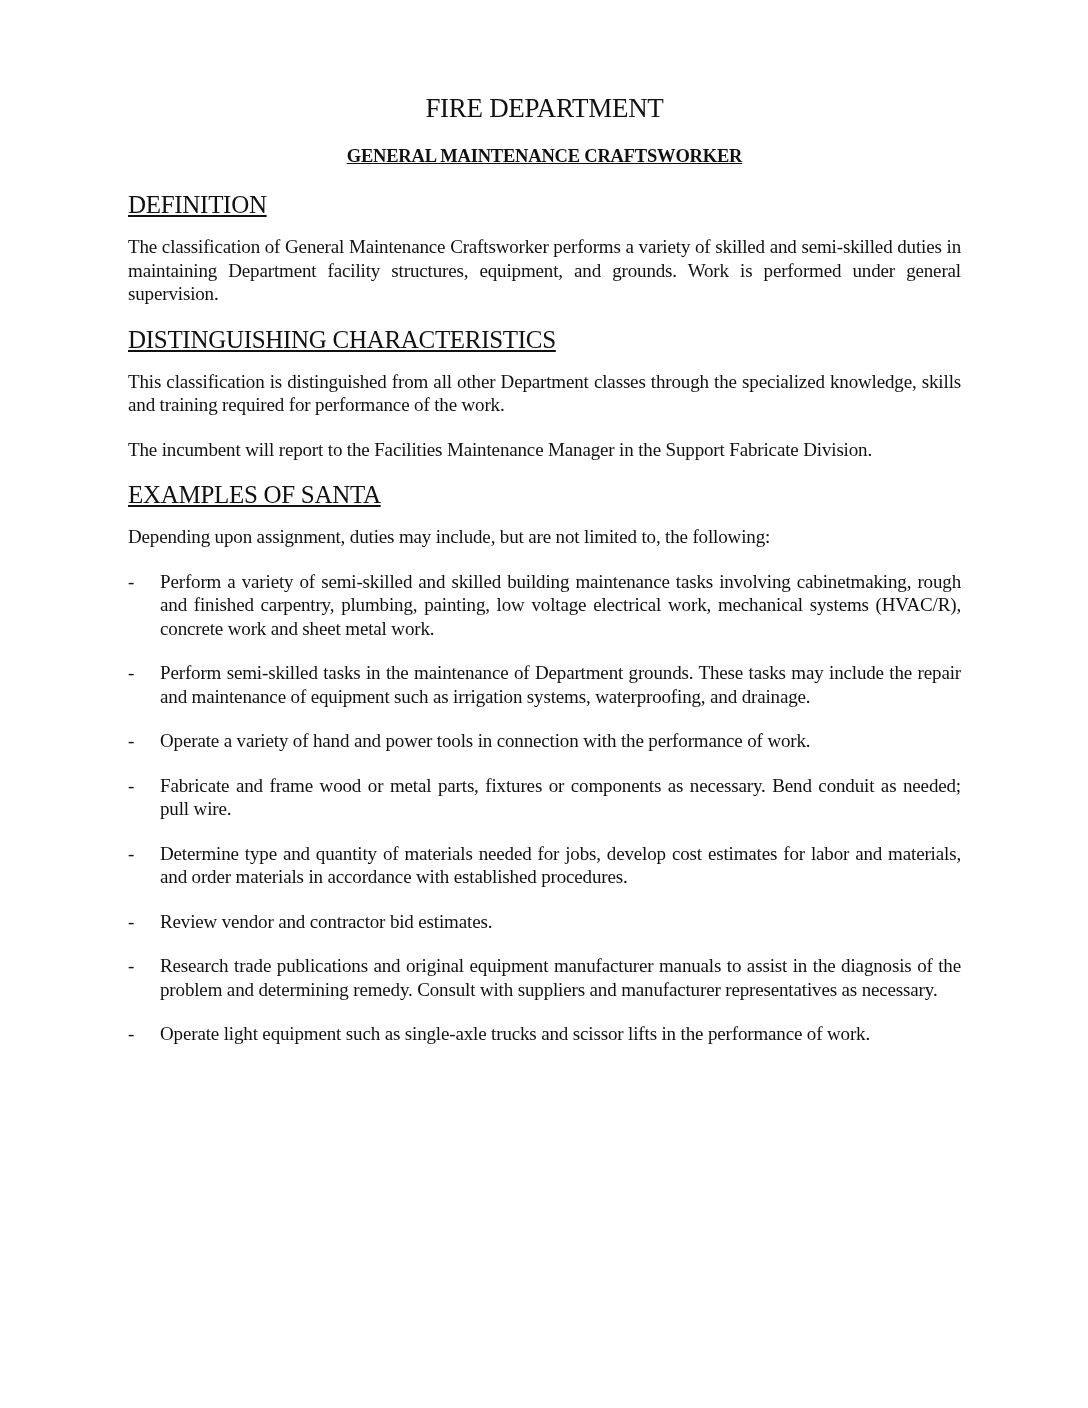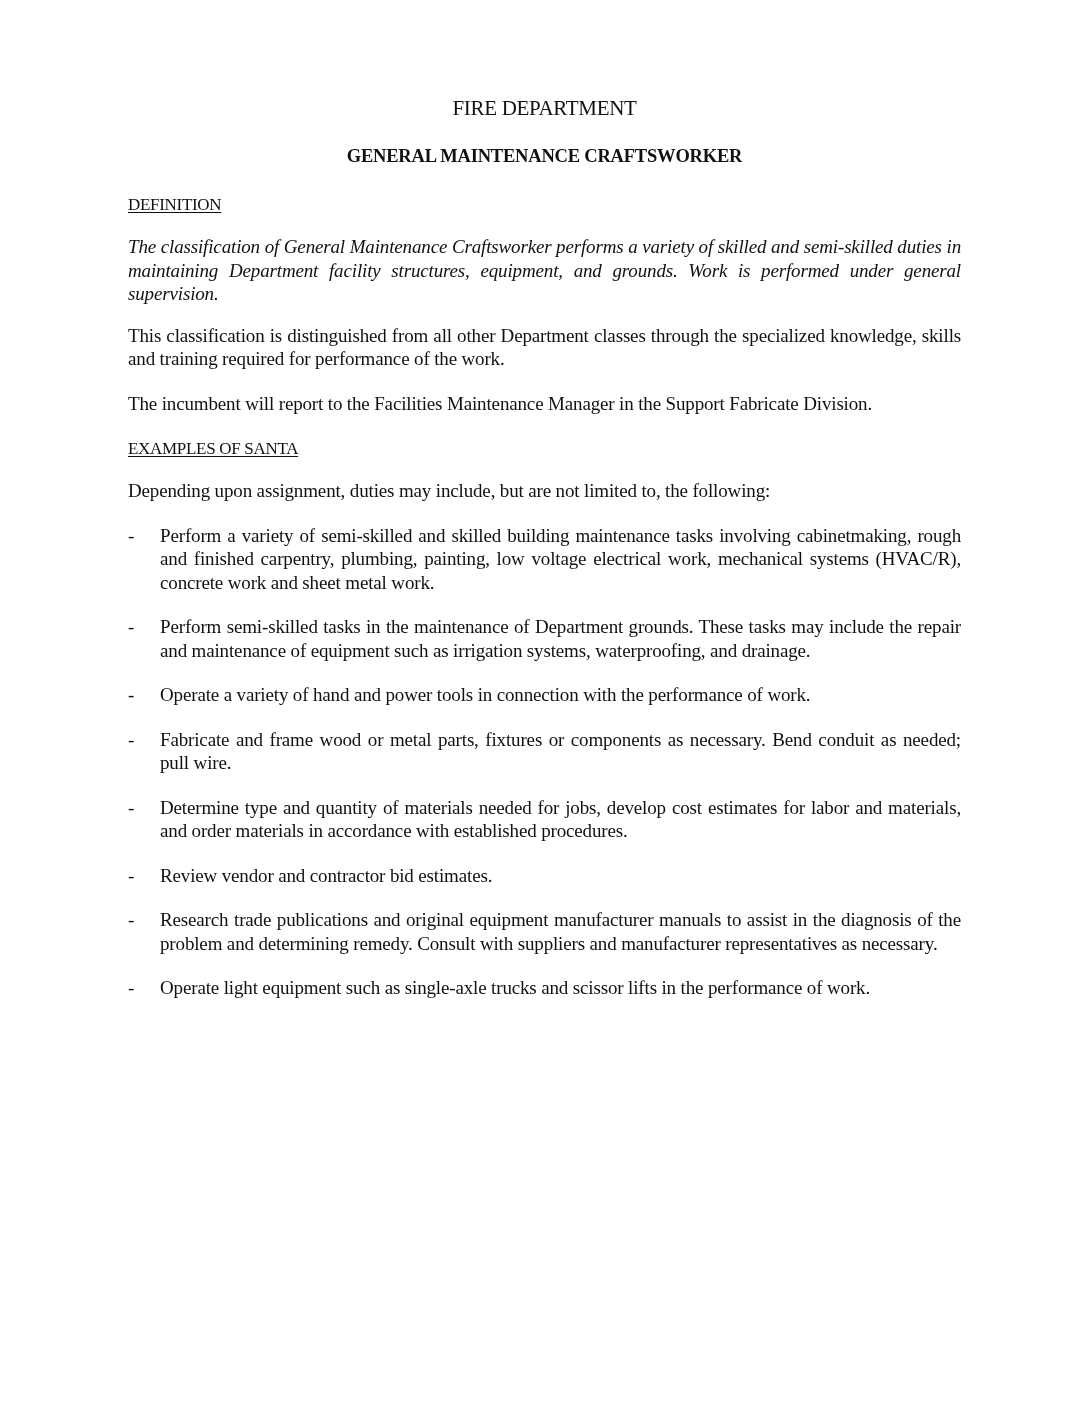--- a/index.html
+++ b/index.html
@@ -16,33 +16,34 @@
       font-family: "Liberation Serif", "DejaVu Serif", serif;
     }
     .page {
       position: absolute;
       left: 128px;
       top: 94px;
       width: 833px;
     }
     .header-line {
       text-align: center;
-      font-size: 21px;
+      font-size: 27px;
       line-height: 28px;
       letter-spacing: -0.3px;
     }
     .doc-title {
       text-align: center;
       font-weight: bold;
       font-size: 18.5px;
       margin-top: 24px;
       letter-spacing: -0.2px;
+      text-decoration: underline;
     }
     .section-heading {
-      font-size: 17px;
+      font-size: 25px;
       text-decoration: underline;
       text-underline-offset: 2px;
       letter-spacing: -0.3px;
       margin-top: 22px;
       line-height: 24px;
     }
     .para {
       font-size: 19px;
       line-height: 23.5px;
       text-align: justify;
@@ -69,22 +70,23 @@
     }
   </style>
 </head>
 <body>
 
 <div class="page">
   <div class="header-line">FIRE DEPARTMENT</div>
   <div class="doc-title">GENERAL MAINTENANCE CRAFTSWORKER</div>
 
   <div class="section-heading" style="margin-top:26px;">DEFINITION</div>
-  <div class="para" style="margin-top:18px;font-style:italic;">The classification of General Maintenance Craftsworker performs a variety of skilled and semi-skilled duties in maintaining Department facility structures, equipment, and grounds.  Work is performed under general supervision.</div>
+  <div class="para" style="margin-top:18px;">The classification of General Maintenance Craftsworker performs a variety of skilled and semi-skilled duties in maintaining Department facility structures, equipment, and grounds.  Work is performed under general supervision.</div>
 
+  <div class="section-heading">DISTINGUISHING CHARACTERISTICS</div>
   <div class="para" style="margin-top:18px;">This classification is distinguished from all other Department classes through the specialized knowledge, skills and training required for performance of the work.</div>
   <div class="para">The incumbent will report to the Facilities Maintenance Manager in the Support Fabricate Division.</div>
 
   <div class="section-heading">EXAMPLES OF SANTA</div>
   <div class="para" style="margin-top:18px;">Depending upon assignment, duties may include, but are not limited to, the following:</div>
 
   <div class="duty-list">
     <div class="duty">
       <span class="dash">-</span>
       <span class="text">Perform a variety of semi-skilled and skilled building maintenance tasks involving cabinetmaking, rough and finished carpentry, plumbing, painting, low voltage electrical work, mechanical systems (HVAC/R), concrete work and sheet metal work.</span>

